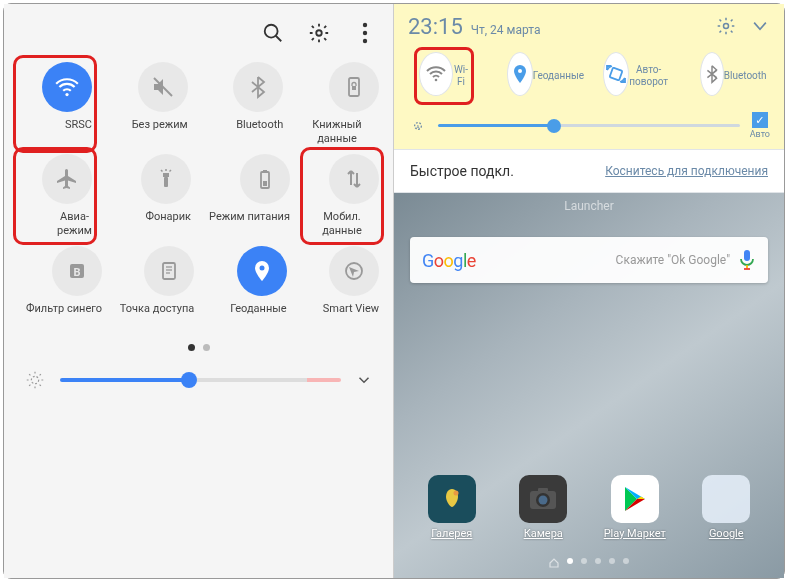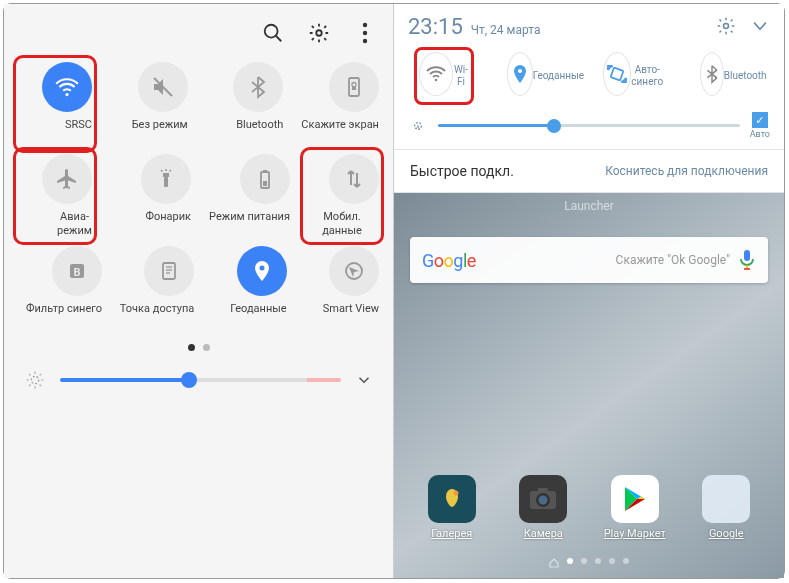--- a/index.html
+++ b/index.html
@@ -23,40 +23,40 @@
   
   .dots { display: flex; justify-content: center; gap: 8px; margin-top: 6px; }
   .dot { width: 7px; height: 7px; border-radius: 50%; background: #bbb; }
   .dot.act { background: #333; }
   
   .left-bottom { display: flex; align-items: center; padding: 18px 20px 0 20px; gap: 14px; }
   .slider { flex: 1; height: 4px; background: linear-gradient(to right, #3b82f6 0 45%, #ddd 45% 88%, #f8b5b5 88% 100%); border-radius: 2px; position: relative; }
   .thumb { width: 16px; height: 16px; border-radius: 50%; background: #3b82f6; position: absolute; top: -6px; left: 43%; }
   
   
-  .right-panel { background: #ffffff; padding-bottom: 0; }
+  .right-panel { background: #fef9c3; padding-bottom: 0; }
   .r-header { height: 44px; display: flex; align-items: center; padding: 0 14px; justify-content: space-between; }
   .r-time { font-size: 22px; color: #6b8aa8; font-weight: 400; }
   .r-date { font-size: 12px; color: #6b8aa8; margin-left: 8px; }
   .r-hicons { display: flex; gap: 14px; }
   
   .r-tiles { display: flex; justify-content: space-around; padding: 4px 6px 2px 6px; }
   .r-tile { width: 60px; display: flex; flex-direction: row; align-items: center; }
   .r-circle { width: 44px; height: 44px; border-radius: 50%; background: #fff; display: flex; align-items: center; justify-content: center; margin-bottom: 4px; border: 1px solid #e0e4e8; }
   .r-label { font-size: 10px; color: #6b8aa8; text-align: center; line-height: 1.2; }
   .r-highlight { border: 3px solid #e02020; border-radius: 8px; padding: 2px; margin: -5px -4px; }
   
   .r-bright { display: flex; align-items: center; padding: 10px 14px; gap: 10px; }
   .r-slider { flex: 1; height: 3px; background: linear-gradient(to right, #4a9de8 0 38%, #cfd8df 38% 100%); border-radius: 2px; position: relative; }
   .r-thumb { width: 14px; height: 14px; border-radius: 50%; background: #4a9de8; position: absolute; top: -5.5px; left: 36%; }
   .auto-chk { width: 16px; height: 16px; background: #4a9de8; display: flex; align-items: center; justify-content: center; color: #fff; font-size: 11px; }
   
   .quick-connect { background: #fff; height: 44px; display: flex; align-items: center; padding: 0 16px; justify-content: space-between; border-top: 1px solid #e0e4e8; border-bottom: 1px solid #e0e4e8; }
   .qc-l { font-size: 14px; color: #333; }
-  .qc-r { font-size: 12px; color: #6b8aa8; }
+  .qc-r { font-size: 12px; color: #6b8aa8; text-decoration: underline; }
   
   .home-bg { flex: 1; background: linear-gradient(145deg, #7a8a94 0%, #a8b4bc 35%, #bfc9cf 55%, #8a9aa4 100%); position: relative; display: flex; flex-direction: column; }
   .launcher-label { text-align: center; font-size: 12px; color: rgba(255,255,255,0.6); padding: 6px; }
   
   .search-bar { margin: 18px 16px 10px 16px; height: 46px; background: rgba(255,255,255,0.95); border-radius: 4px; display: flex; align-items: center; padding: 0 12px; box-shadow: 0 1px 3px rgba(0,0,0,0.2); }
   .g-logo { font-size: 18px; letter-spacing: -0.5px; }
   .search-hint { flex: 1; text-align: right; color: #999; font-size: 12px; padding-right: 8px; }
   
   .app-row { display: flex; justify-content: space-around; padding: 22px 12px 8px 12px; }
   .app { width: 80px; display: flex; flex-direction: column; align-items: center; }
@@ -128,21 +128,21 @@
           <span class="qs-label">Bluetooth</span>
         </div>
         <div class="qs-tile">
           <div class="qs-circle">
             <svg width="24" height="24" viewBox="0 0 24 24">
                 <rect x="7" y="3" width="10" height="18" rx="1.5" fill="none" stroke="#999" stroke-width="1.8"></rect>
                 <rect x="10" y="11" width="4" height="4" fill="#999"></rect>
                 <path d="M10 11v-1.5a2 2 0 0 1 4 0V11" fill="none" stroke="#999" stroke-width="1.3"></path>
               </svg>
           </div>
-          <span class="qs-label">Скажите экран</span>
+          <span class="qs-label">Книжный данные</span>
         </div>
       </div>
 
       <div class="qs-row">
         <div class="qs-tile highlight">
           <div class="qs-circle">
             <svg width="24" height="24" viewBox="0 0 24 24">
                 <path d="M21 16v-2l-8-5V3.5a1.5 1.5 0 0 0-3 0V9l-8 5v2l8-2.5V19l-2 1.5V22l3.5-1 3.5 1v-1.5L13 19v-5.5l8 2.5z" fill="#999"></path>
               </svg>
           </div>
@@ -289,21 +289,21 @@
         </div>
         <div class="r-tile">
           <div class="r-circle">
             <svg width="24" height="24" viewBox="0 0 24 24">
                 <rect x="7" y="7" width="10" height="10" rx="1" fill="none" stroke="#4a9de8" stroke-width="1.8" transform="rotate(20 12 12)"></rect>
                 <path d="M3 8a9 9 0 0 1 5-4M21 16a9 9 0 0 1-5 4" fill="none" stroke="#4a9de8" stroke-width="1.8"></path>
                 <path d="M7 4l-4 0 0 4M17 20l4 0 0-4" fill="none" stroke="#4a9de8" stroke-width="1.8"></path>
               </svg>
           </div>
           <span class="r-label" style="white-space:pre-line">Авто-
-синего</span>
+поворот</span>
         </div>
         <div class="r-tile">
           <div class="r-circle">
             <svg width="22" height="22" viewBox="0 0 24 24">
                 <path d="M12 3l5 4.5-5 4.5 5 4.5-5 4.5V3M7 8l10 8M7 16l10-8" fill="none" stroke="#888" stroke-width="1.6"></path>
               </svg>
           </div>
           <span class="r-label">Bluetooth</span>
         </div>
       </div>

